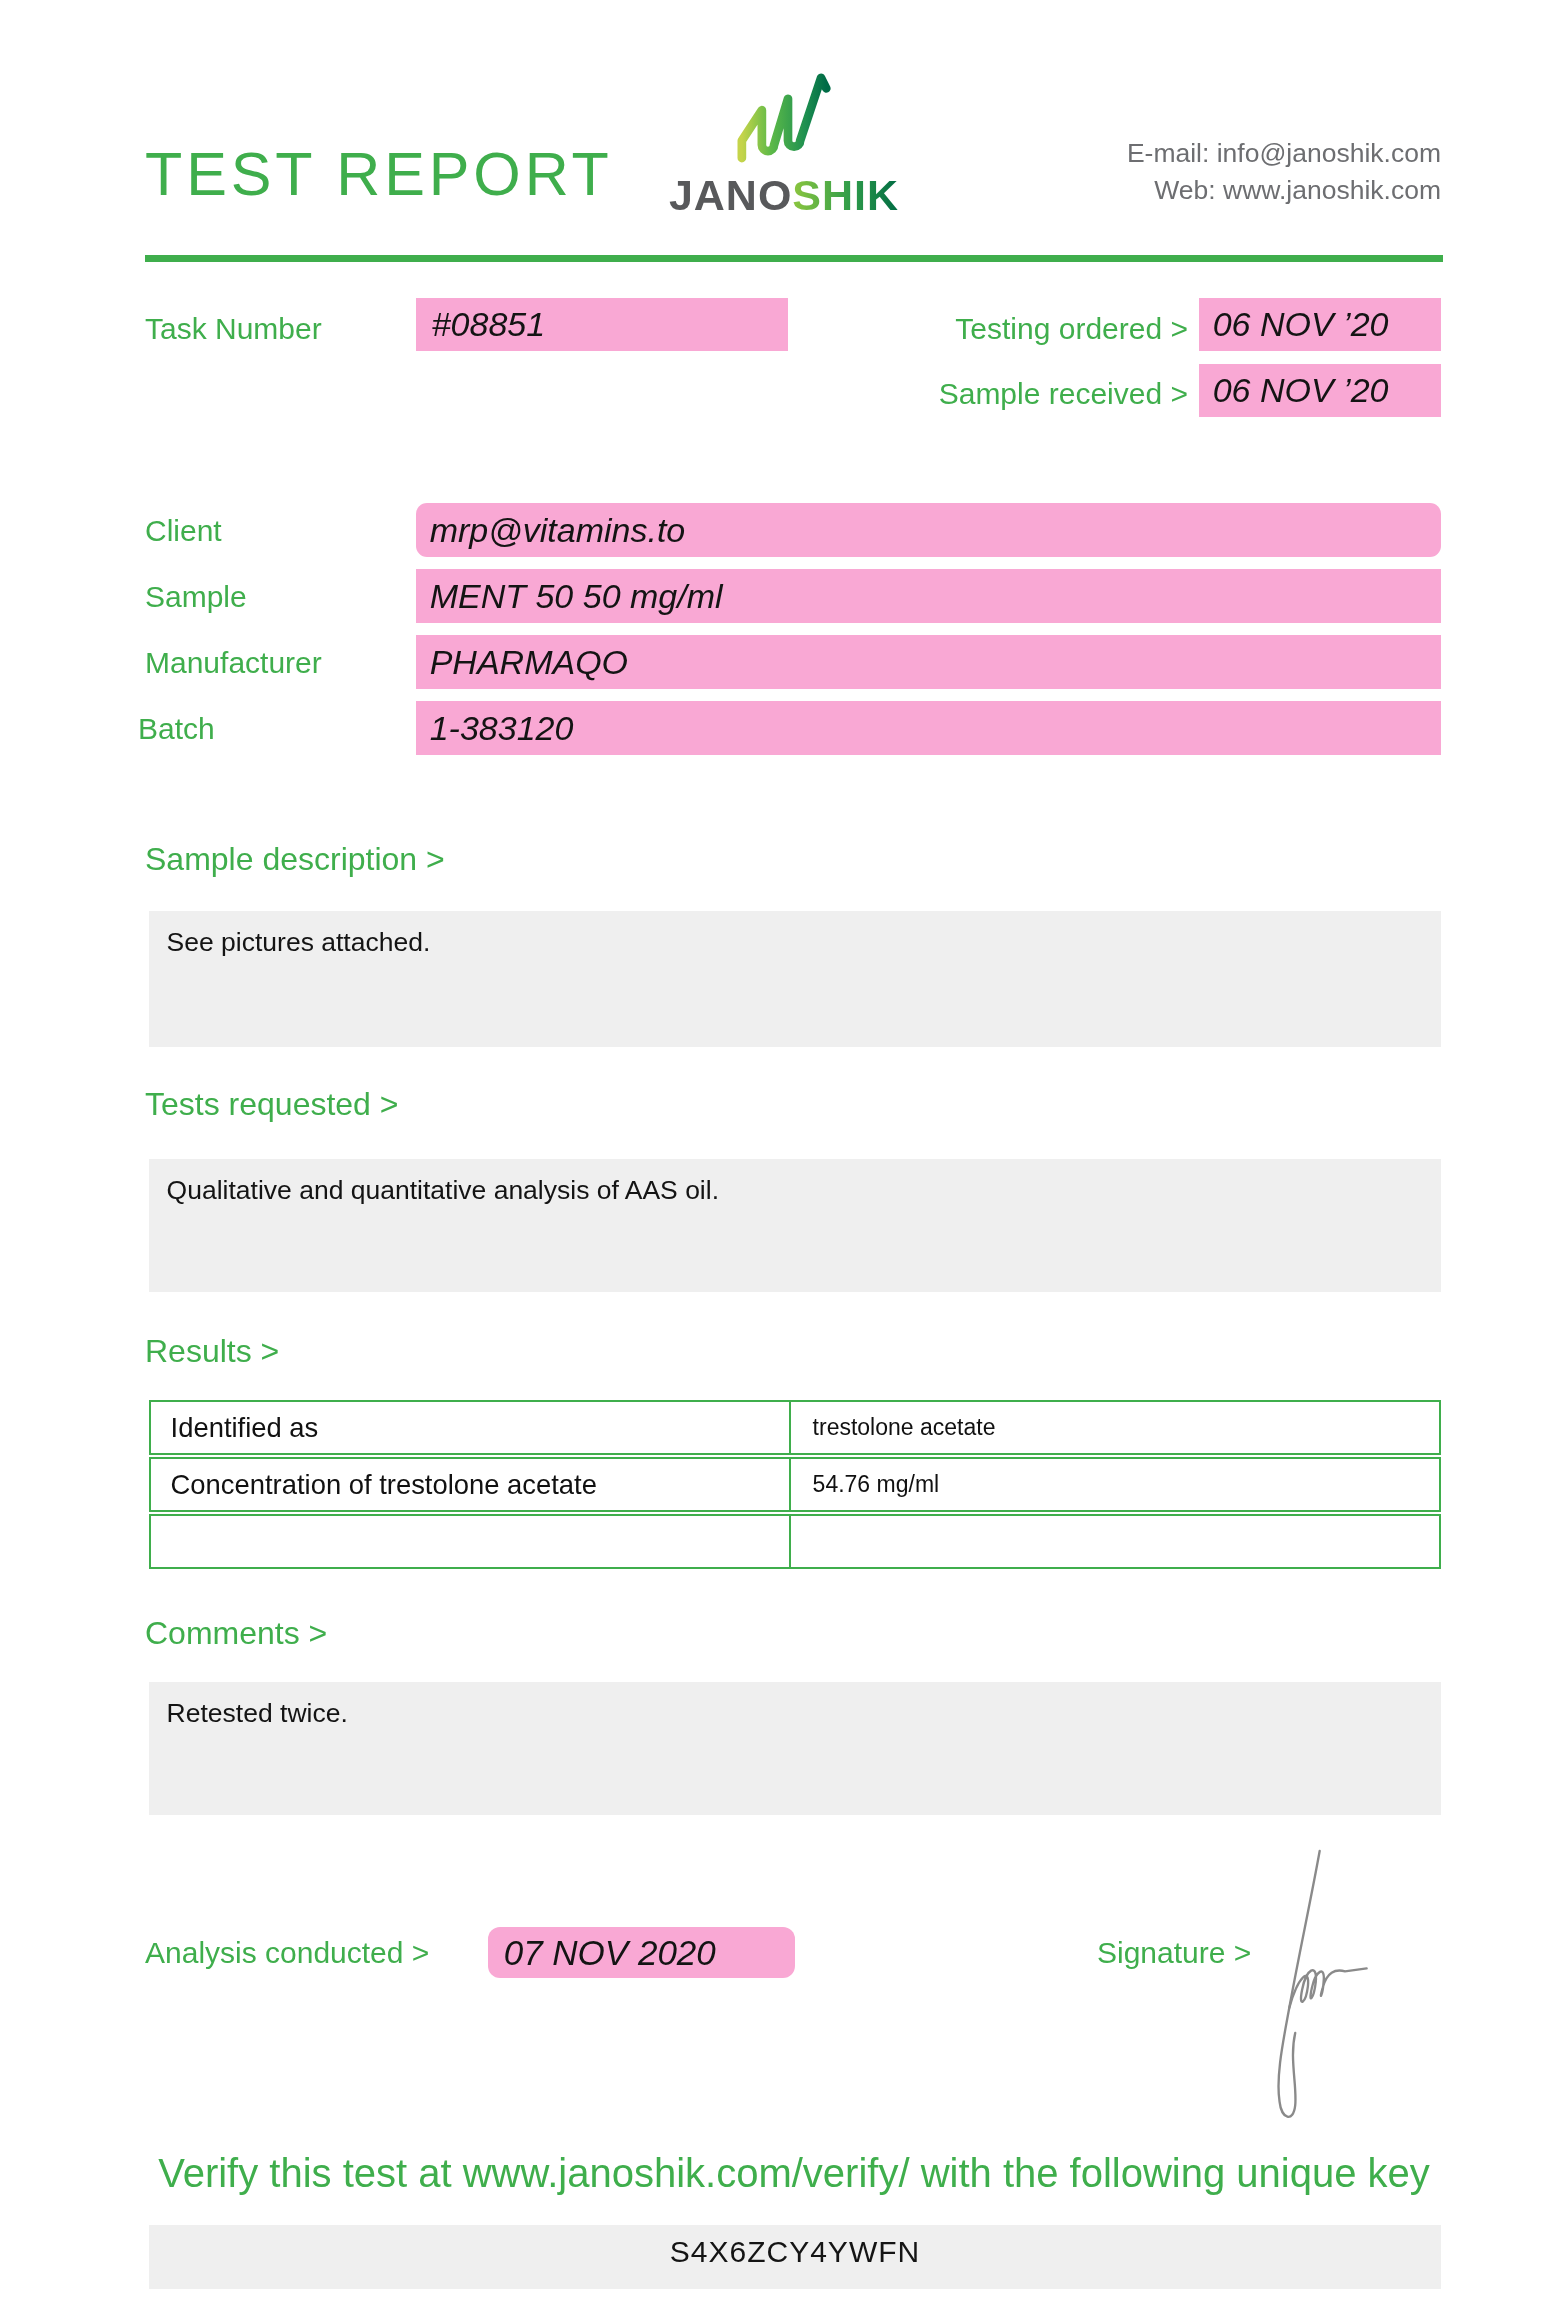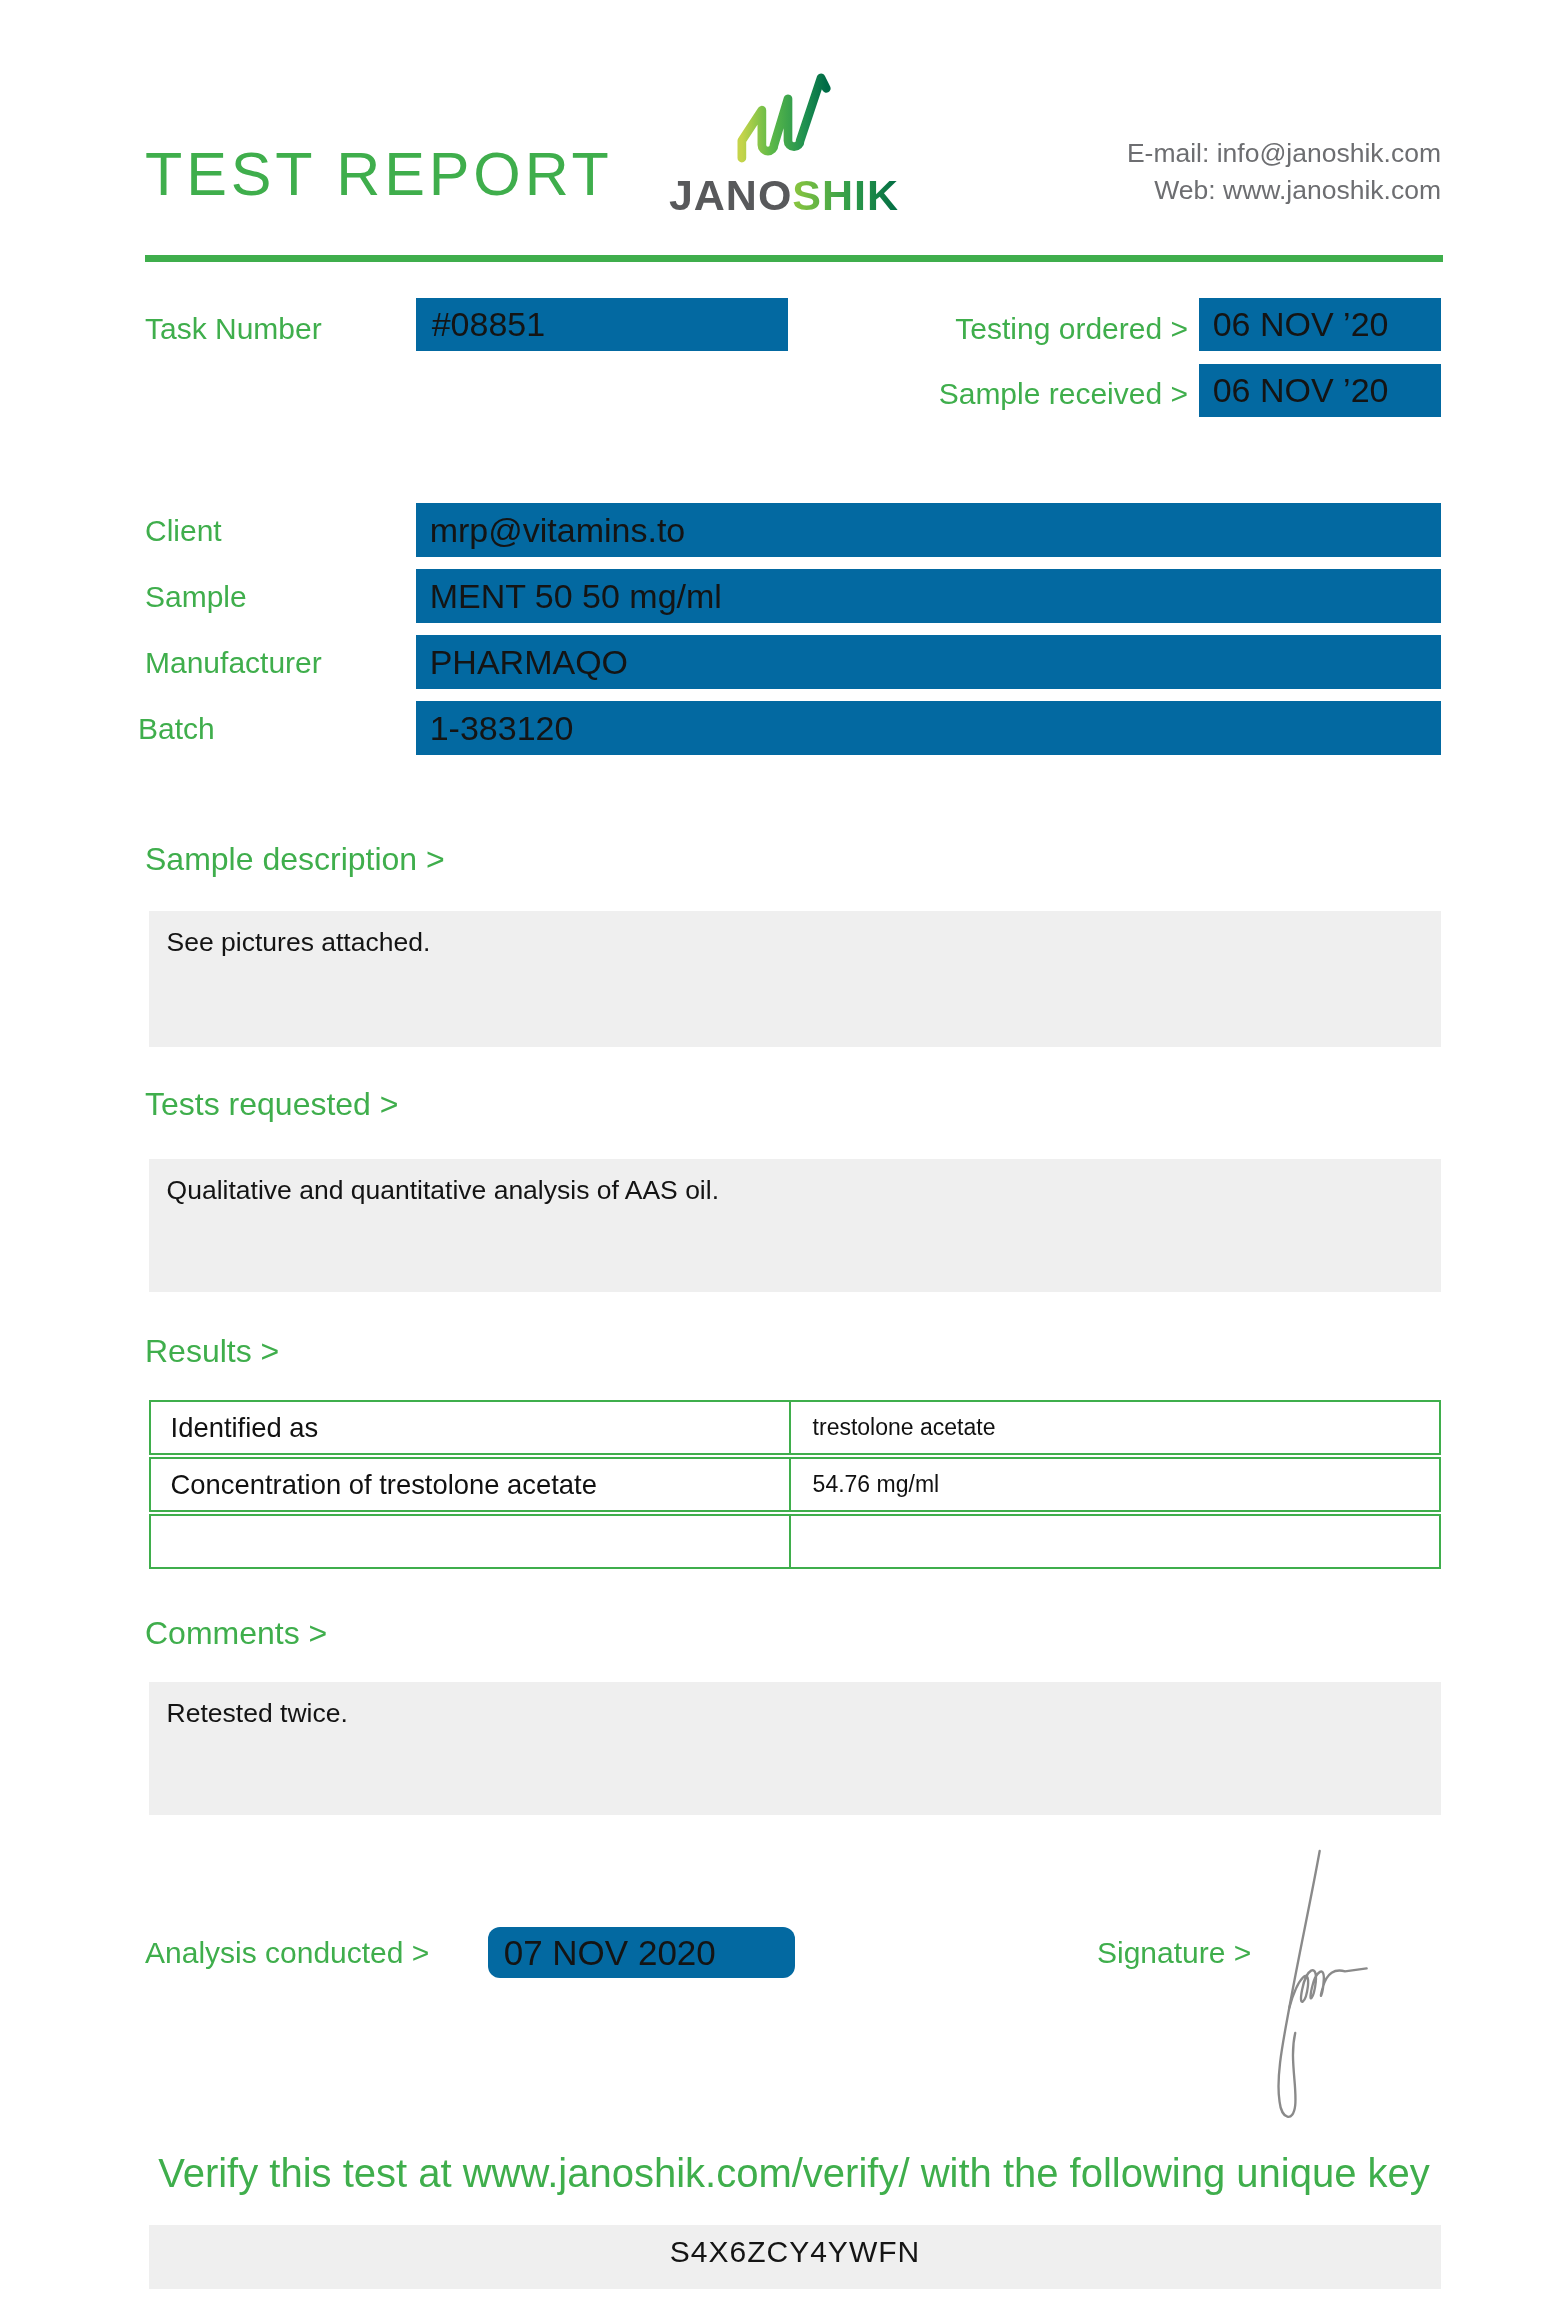--- a/index.html
+++ b/index.html
@@ -25,33 +25,33 @@
   .logo-green{
     background:linear-gradient(90deg,#8cc63f 0%,#2e9c4a 55%,#006b43 100%);
     -webkit-background-clip:text;background-clip:text;
     -webkit-text-fill-color:transparent;color:#2e9c4a;
   }
   .contact{right:127px;top:135px;text-align:right;color:#6d6e71;font-size:26.5px;line-height:37px;white-space:nowrap;}
   .rule{left:145px;width:1298px;top:255px;height:6.9px;background:var(--green);}
   
   .glabel{color:var(--green);font-size:30px;white-space:nowrap;}
   
-  .vbox{background:#0369a1;font-size:34px;color:#141414;white-space:nowrap;box-sizing:border-box;}
+  .vbox{background:#f9a8d4;font-size:34px;color:#141414;white-space:nowrap;box-sizing:border-box;font-style:italic;}
   .task-label{left:145px;top:312px;}
   .task-box{left:416px;top:298px;width:372px;height:53px;line-height:53px;padding-left:15.7px;}
   .date-label-1{left:882px;top:312px;width:306px;text-align:right;}
   .date-label-2{left:882px;top:377px;width:306px;text-align:right;}
   .date-box-1{left:1199px;top:298px;width:242px;height:53px;line-height:53px;padding-left:13.7px;}
   .date-box-2{left:1199px;top:364px;width:242px;height:53px;line-height:53px;padding-left:13.7px;}
   .info-label-0{left:145px;top:514px;}
   .info-label-1{left:145px;top:580px;}
   .info-label-2{left:145px;top:646px;}
   .info-label-3{left:138px;top:712px;}
   .info-box{left:416px;width:1025px;height:54px;line-height:54px;padding-left:13.7px;}
-  .info-box-0{top:503px;}
+  .info-box-0{top:503px;border-radius:11px;}
   .info-box-1{top:569px;}
   .info-box-2{top:635px;}
   .info-box-3{top:701px;}
   
   .shead{color:var(--green);font-size:32px;white-space:nowrap;}
   .h-desc{left:145px;top:841px;}
   .h-tests{left:145px;top:1086px;}
   .h-results{left:145px;top:1333px;}
   .h-comments{left:145px;top:1615px;}
   .sbox{left:149px;width:1292px;background:#efefef;font-size:26.5px;color:#141414;

